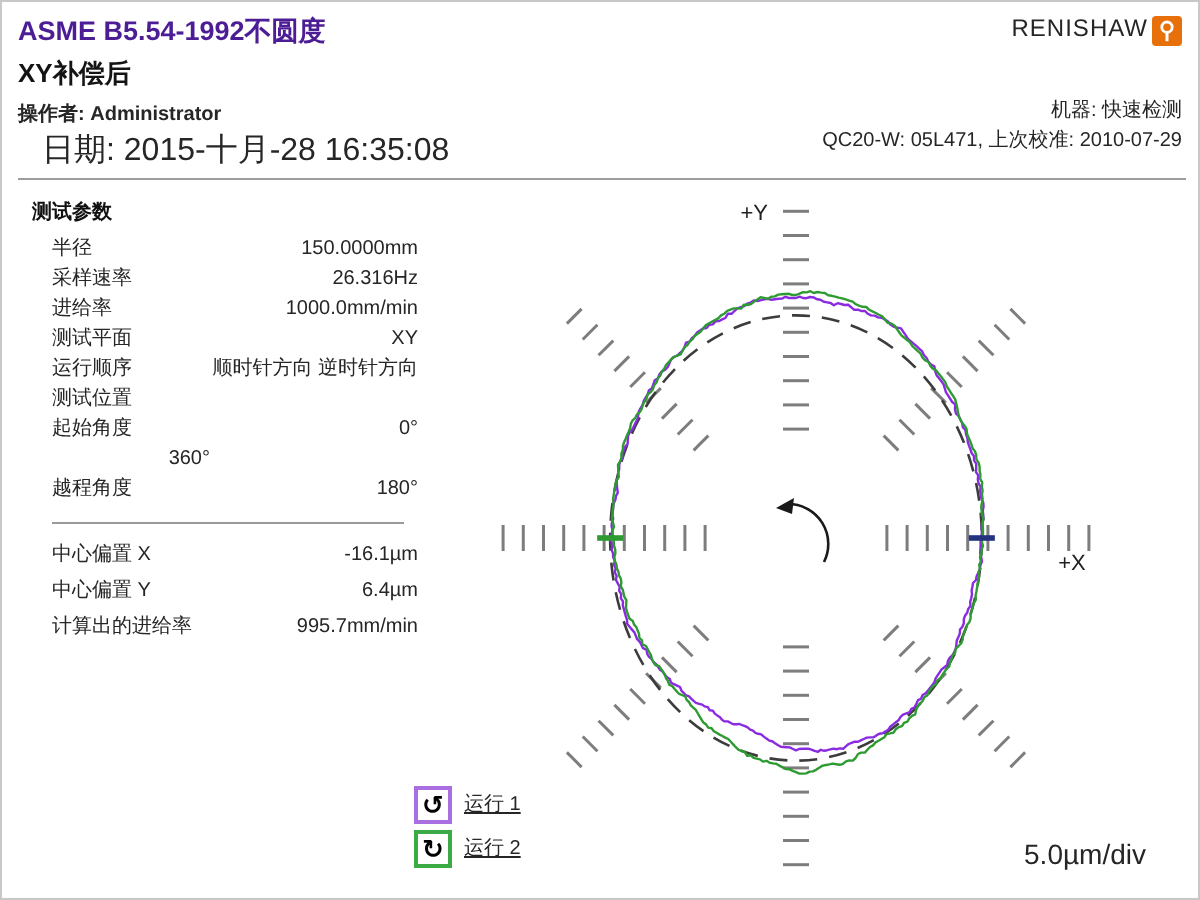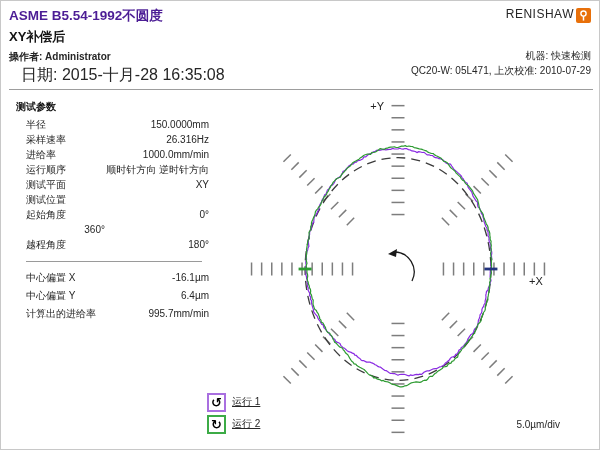--- a/index.html
+++ b/index.html
@@ -33,21 +33,21 @@
   .sec-head.params{margin-top:3px;}
   
   #legend{left:206px;top:391px;}
   .legend-item{display:flex;align-items:center;height:20px;margin-bottom:2px;}
   .legend-swatch{width:15px;height:15px;border:2px solid #888;background:#fff;
     display:flex;align-items:center;justify-content:center;
     font-size:13px;line-height:13px;color:#000;font-weight:bold;}
   .legend-label{margin-left:6px;font-size:10px;text-decoration:underline;}
   
   #plot{left:235px;top:88px;}
-  #scale-note{right:39px;top:418px;font-size:10px;}
+  #scale-note{right:26px;top:418px;font-size:14px;}
 </style>
 </head>
 <body>
 
 <div class="abs" id="title">ASME B5.54-1992不圆度</div>
 <div class="abs" id="subtitle">XY补偿后</div>
 <div class="abs" id="operator">操作者: Administrator</div>
 <div class="abs" id="date">日期: 2015-十月-28 16:35:08</div>
 
 <div class="abs" id="logo">
@@ -76,26 +76,26 @@
     </div>
     <div class="row">
       <span class="lbl">采样速率</span>
       <span class="val">26.316Hz</span>
     </div>
     <div class="row">
       <span class="lbl">进给率</span>
       <span class="val">1000.0mm/min</span>
     </div>
     <div class="row">
+      <span class="lbl">测试平面</span>
+      <span class="val">XY</span>
+    </div>
+    <div class="row">
       <span class="lbl">运行顺序</span>
       <span class="val">顺时针方向 逆时针方向</span>
-    </div>
-    <div class="row">
-      <span class="lbl">测试平面</span>
-      <span class="val">XY</span>
     </div>
     <div class="row">
       <span class="lbl">测试位置</span>
       <span class="val"></span>
     </div>
     <div class="row">
       <span class="lbl">起始角度</span>
       <span class="val">0°</span>
     </div>
     <div class="row">

